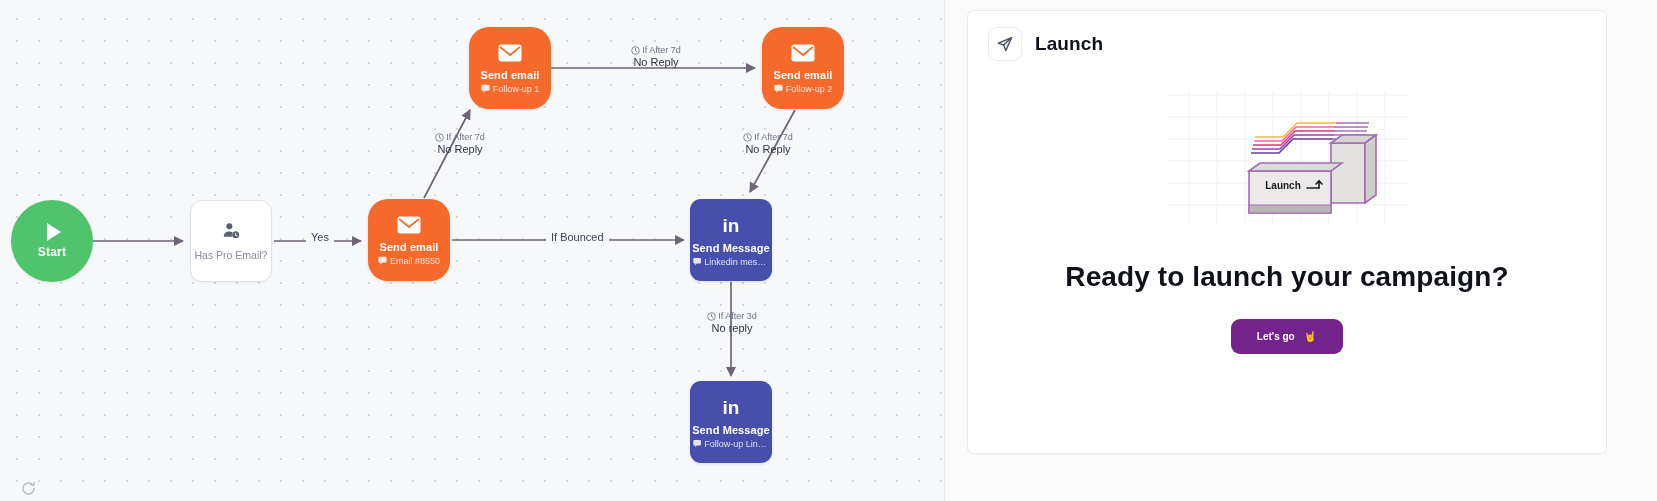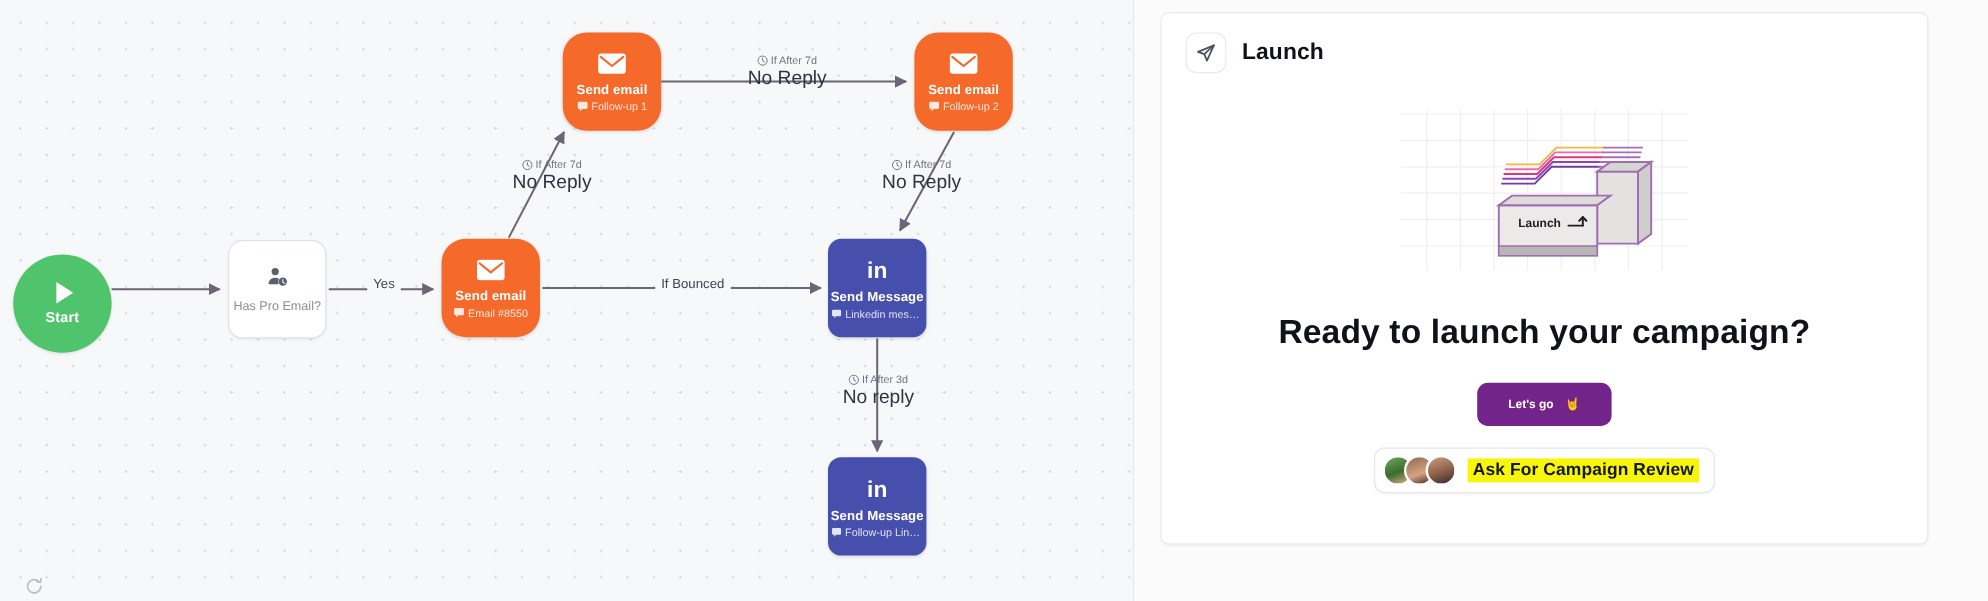--- a/index.html
+++ b/index.html
@@ -91,21 +91,21 @@
   .edge-label {
     position: absolute;
     display: flex; flex-direction: column; align-items: center;
     font-size: 10px; color: #3e4353; line-height: 1.25;
     white-space: nowrap;
   }
   .edge-label .cond-row {
     display: flex; align-items: center; gap: 2px;
     font-size: 9px; color: #6f7483;
   }
-  .edge-label .main-row { font-size: 16px; color: #2f3442; }
+  .edge-label .main-row { font-size: 11px; color: #2f3442; }
   .edge-label.plain {
     font-size: 11px; color: #3e4353;
     background: #f7f8fa; padding: 0 5px;
   }
 
   
   .reload-icon { position: absolute; left: 20px; bottom: 4px; color: #b9bec9; line-height: 0; }
 
   
   .right-pane {
@@ -212,21 +212,21 @@
         <path d="M424,198 L470,110"></path>
 
         <path d="M551,68 L755,68"></path>
 
         <path d="M795,110 L750,192"></path>
 
         <path d="M731,282 L731,376"></path>
       </g>
     </svg>
 
-    <div class="node start-node" style="left:11px; top:212px;">
+    <div class="node start-node" style="left:11px; top:200px;">
       <span class="play"></span>
       <span class="start-label">Start</span>
     </div>
 
     <div class="node cond-node" style="left:190px; top:200px;">
       <span class="cond-icon">
         <svg width="20" height="20" viewBox="0 0 24 24" fill="#5b6070">
           <circle cx="10" cy="6.4" r="3.6"></circle>
           <path d="M3.4 18.4c0-3.6 3-5.8 6.6-5.8 1.4 0 2.7.3 3.8.9-.5.8-.8 1.8-.8 2.9 0 1 .2 1.8.6 2.6H3.6a8 8 0 0 1-.2-.6z"></path>
           <circle cx="17.6" cy="16.4" r="4.2"></circle>
@@ -426,25 +426,17 @@
           </g>
         </svg>
 
         <div class="headline">Ready to launch your campaign?</div>
 
         <button class="primary-btn">
           <span>Let's go</span>
           <span>🤘</span>
         </button>
 
-        <button class="review-btn">
-          <span class="avatars">
-            <span class="avatar av1"></span>
-            <span class="avatar av2"></span>
-            <span class="avatar av3"></span>
-          </span>
-          <span class="review-label">Ask For Campaign Review</span>
-        </button>
 
       </div>
     </div>
   </div>
 </div>
 
 </body></html>

